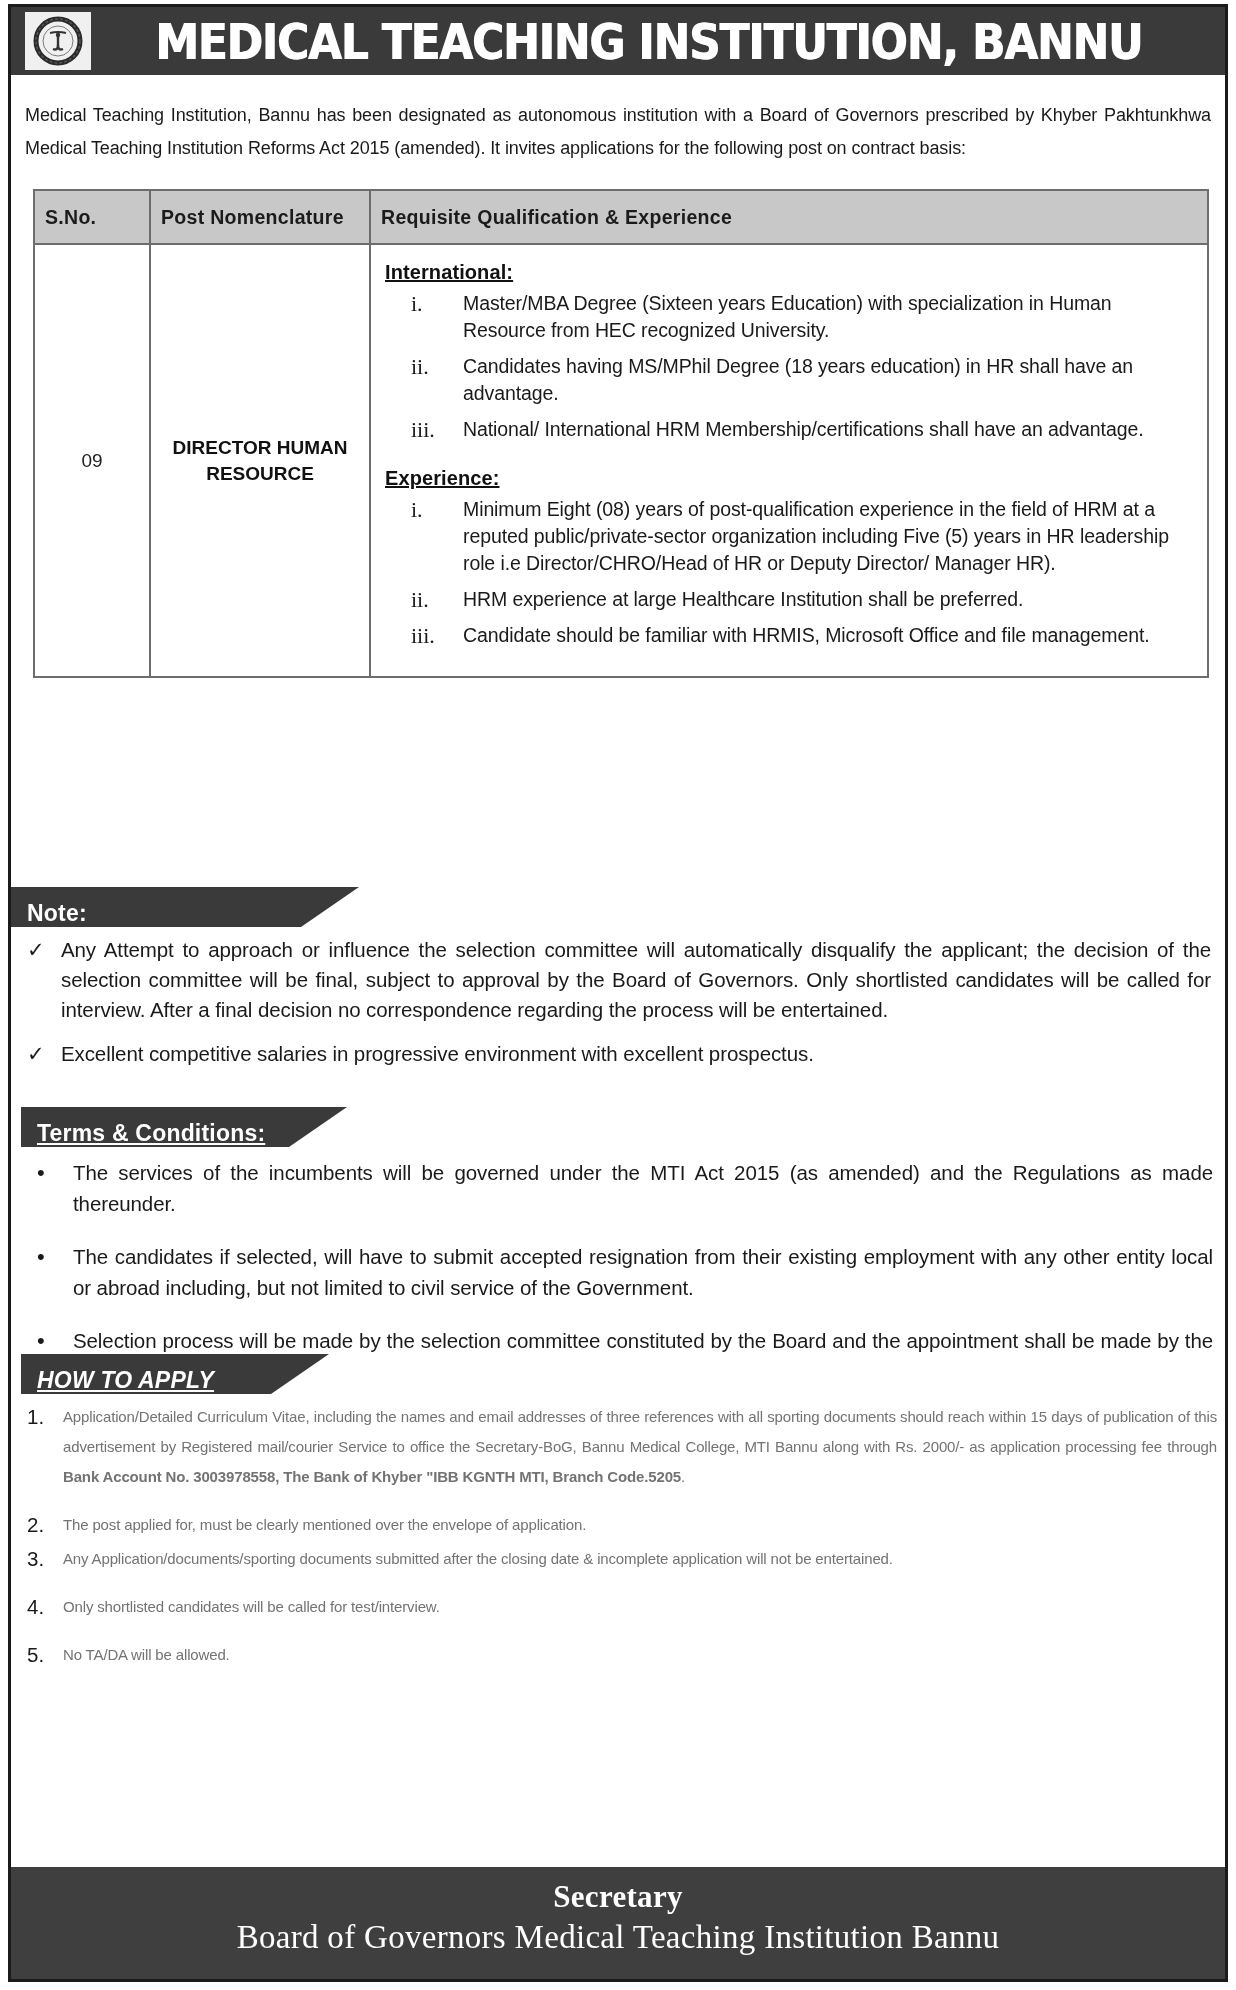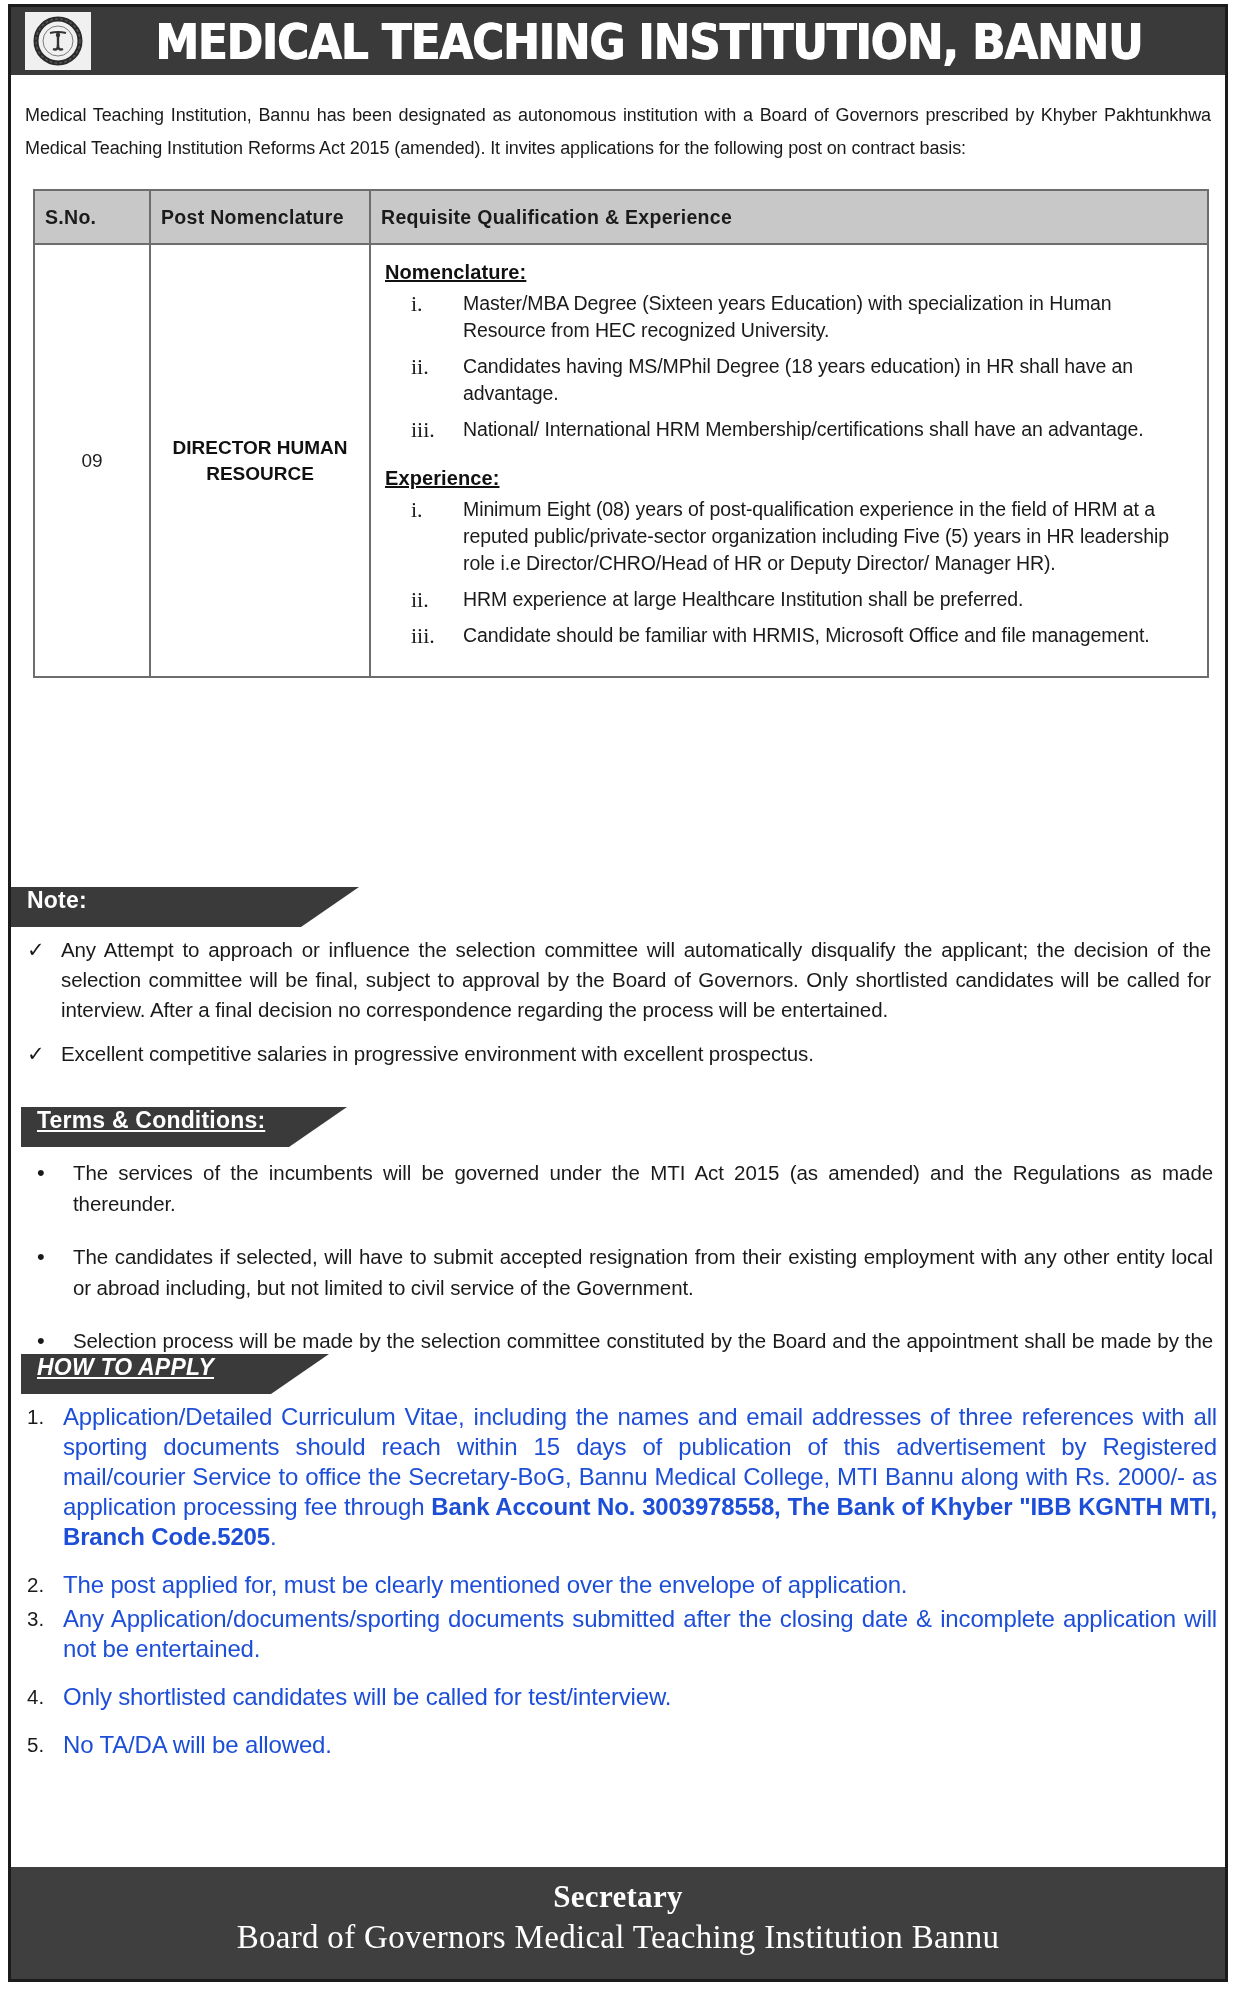--- a/index.html
+++ b/index.html
@@ -177,21 +177,21 @@
     letter-spacing: -0.1px;
   }
 
   
   .ribbon {
     position: relative;
     background: #3a3a3a;
     color: #ffffff;
     height: 40px;
     display: flex;
-    align-items: flex-start;
+    align-items: flex-end;
     padding-left: 16px;
     font-size: 23px;
     font-weight: 700;
     box-sizing: border-box;
     letter-spacing: 0.2px;
   }
   .ribbon .ribbon-tail {
     position: absolute;
     right: -58px;
     top: 0;
@@ -275,23 +275,23 @@
   }
   .num-item.gap { margin-top: 18px; }
   .num-lbl {
     flex: 0 0 36px;
     font-size: 20.5px;
     line-height: 30px;
     color: #1a1a1a;
   }
   .num-txt {
     flex: 1 1 auto;
-    font-size: 24px;
+    font-size: 15px;
     line-height: 30px;
-    color: #1d4ed8;
+    color: #737373;
     text-align: justify;
     letter-spacing: -0.15px;
   }
   .num-txt.nojust { text-align: left; }
   .num-txt b { font-weight: 700; }
 
   
   .footer {
     position: absolute;
     left: 0px;
@@ -348,21 +348,21 @@
           <th class="col-post">Post  Nomenclature</th>
           <th class="col-req">Requisite  Qualification  &amp;  Experience</th>
         </tr>
       </thead>
       <tbody>
         <tr>
           <td class="cell-sno">09</td>
           <td class="cell-post">DIRECTOR HUMAN RESOURCE</td>
           <td class="cell-req">
 
-            <div class="sec-head">Nomenclature:</div>
+            <div class="sec-head">International:</div>
             <ul class="roman-list">
               <li>
                 <span class="roman-num">i.</span>
                 <span class="roman-txt">Master/MBA Degree (Sixteen years Education) with specialization in Human Resource from HEC recognized University.</span>
               </li>
               <li>
                 <span class="roman-num">ii.</span>
                 <span class="roman-txt">Candidates having MS/MPhil Degree (18 years education) in HR shall have an advantage.</span>
               </li>
               <li>

